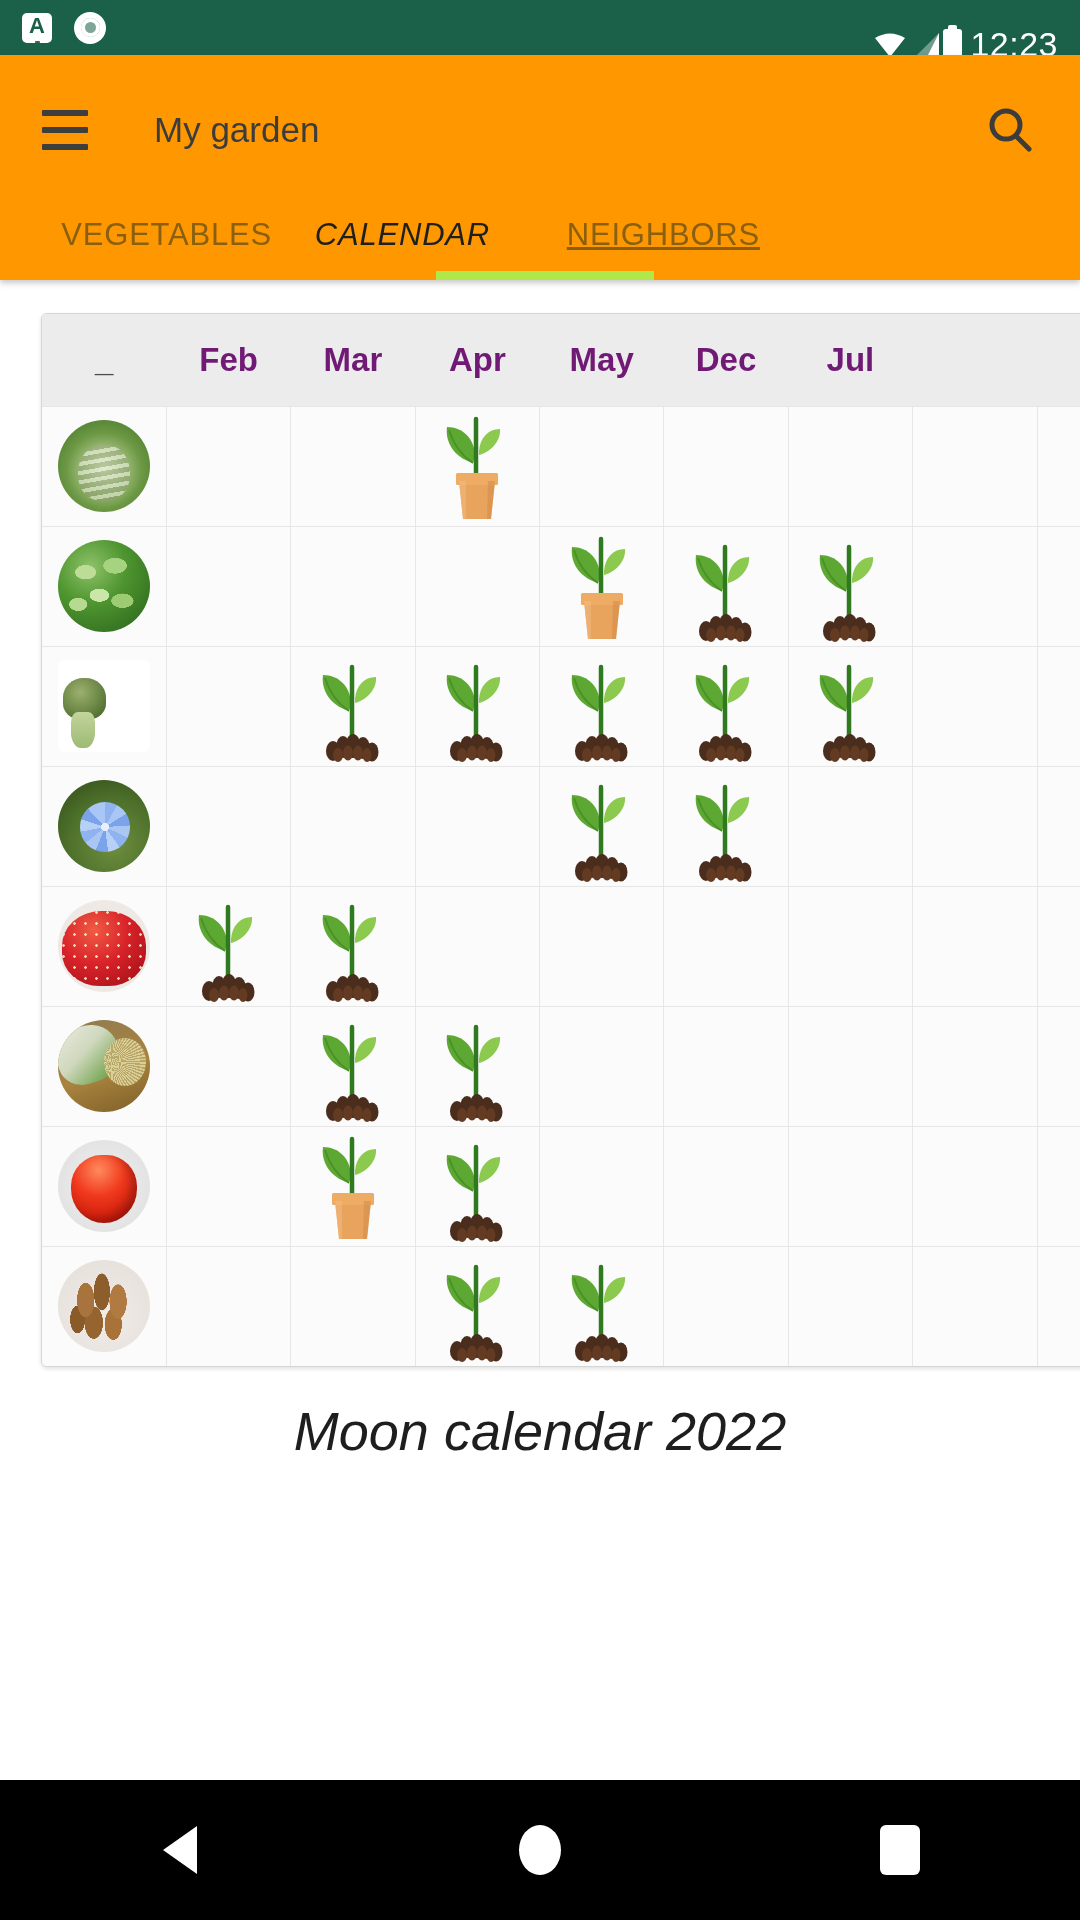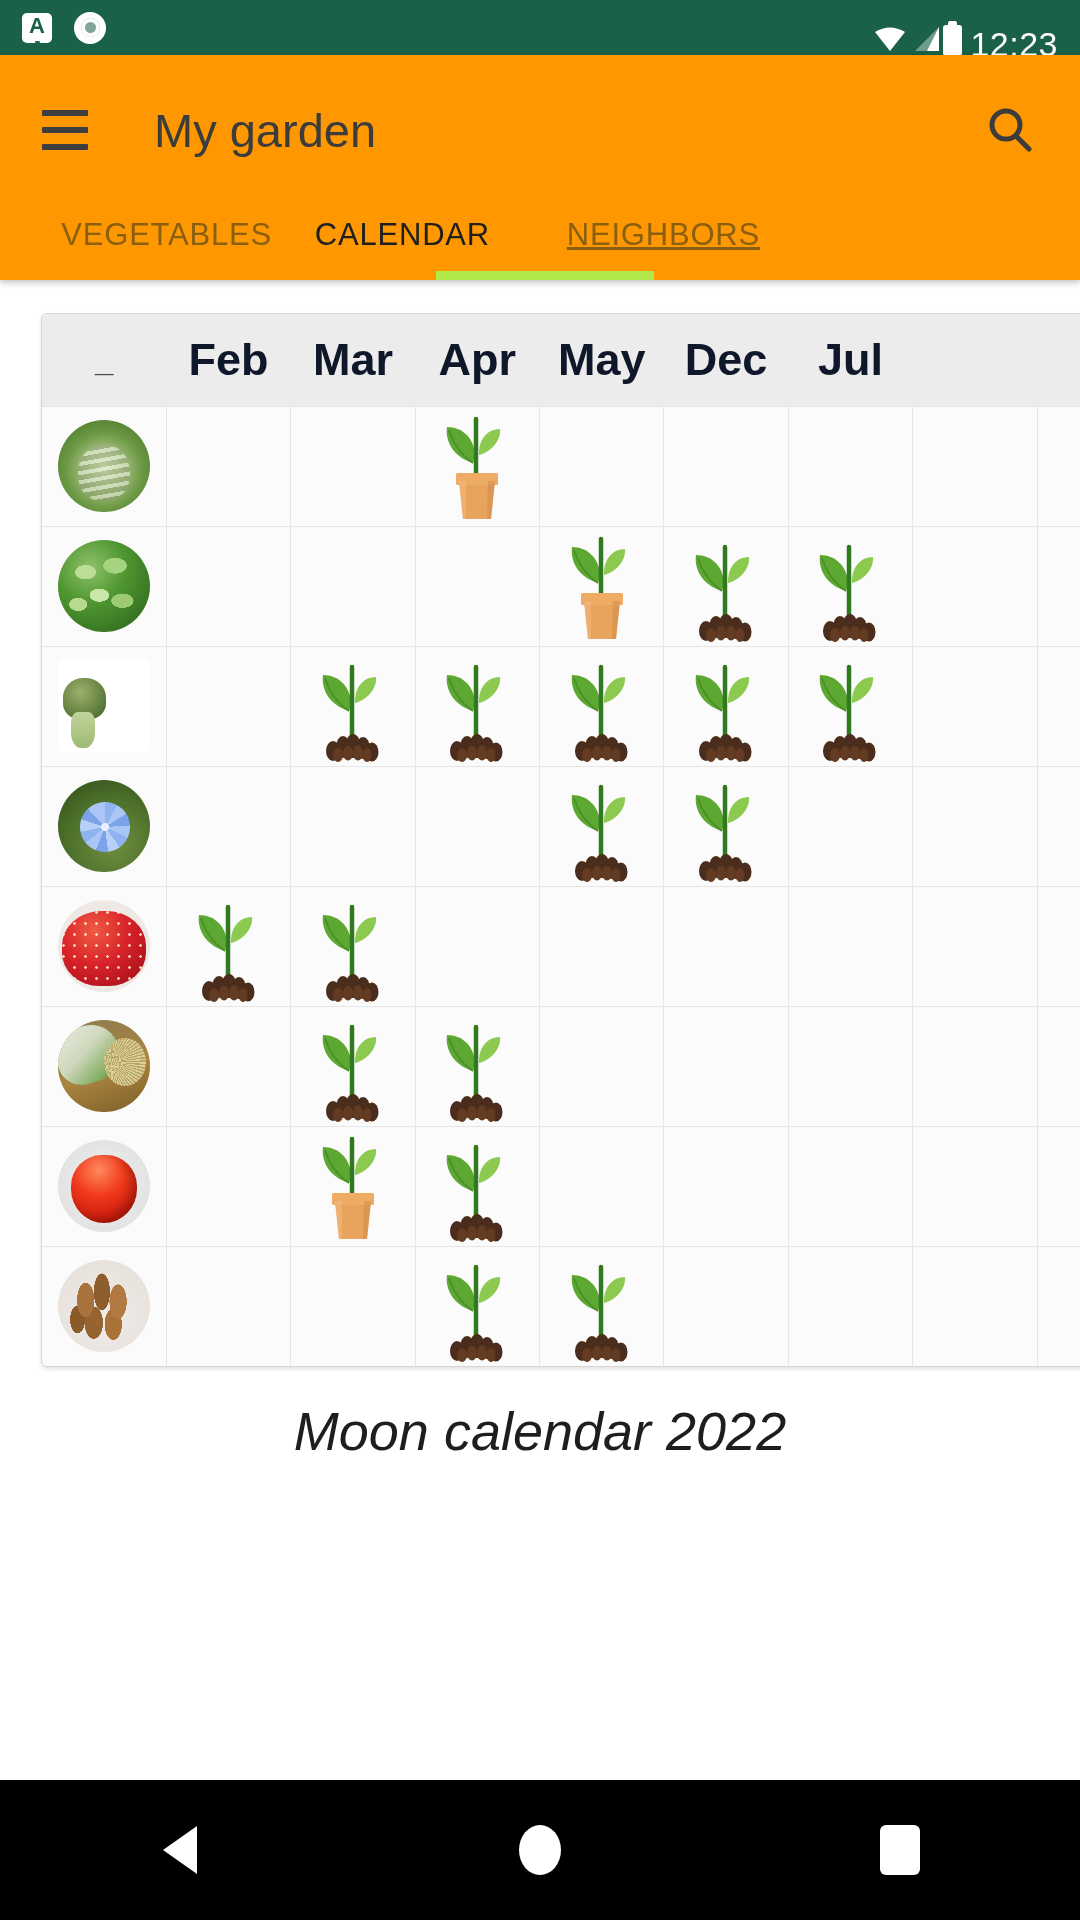--- a/index.html
+++ b/index.html
@@ -29,20 +29,21 @@
     height: 55px;
     background: #1b6048;
     display: flex;
     align-items: center;
     padding: 0 22px;
   }
   .status-left { display: flex; align-items: center; gap: 22px; }
   .status-right {
     margin-left: auto;
     display: flex;
+    align-items: center;
     gap: 2px;
     margin-top: 34px;
   }
   .icon-a {
     width: 30px; height: 30px;
     background: #ffffff;
     border-radius: 5px;
     color: #1b6048;
     font-size: 22px;
     font-weight: bold;
@@ -121,21 +122,21 @@
   }
   .hamburger span {
     display: block;
     height: 6px;
     width: 46px;
     background: #3e3e3e;
     border-radius: 1px;
   }
   .app-title {
     margin-left: 66px;
-    font-size: 47px;
+    font-size: 35px;
     color: #3c3c3c;
     font-weight: normal;
     white-space: nowrap;
   }
   .search-btn {
     margin-left: auto;
     width: 60px; height: 60px;
     display: flex;
     align-items: center;
     justify-content: center;
@@ -156,21 +157,21 @@
     color: #8a6010;
     padding-top: 12px;
     cursor: pointer;
     position: relative;
     white-space: nowrap;
   }
   .tab.t0 { width: 272px; }
   .tab.t1 { width: 220px; }
   .tab.t2 { width: 218px; }
   .tab.t3 { width: 270px; text-decoration: underline; }
-  .tab.active { color: #1f1f1f; font-weight: 500; }
+  .tab.active { color: #1f1f1f; font-weight: 500; font-style: italic; }
   .tab-indicator {
     position: absolute;
     bottom: 0;
     left: 436px;
     width: 218px;
     height: 9px;
     background: #b0e84a;
   }
 
   
@@ -199,23 +200,23 @@
     border-collapse: collapse;
     width: 1120px;
     table-layout: fixed;
   }
   table.cal col.c-veg { width: 118px; }
   table.cal col.c-mon { width: 118px; }
 
   table.cal thead th {
     height: 92px;
     background: #ececec;
-    font-size: 45px;
+    font-size: 33px;
     font-weight: bold;
-    color: #0f172a;
+    color: #701a75;
     text-align: center;
     vertical-align: middle;
     border: none;
     padding: 0;
   }
   table.cal thead th.veg-head {
     font-size: 33px;
     color: #4d4d4d;
     letter-spacing: 0;
   }

